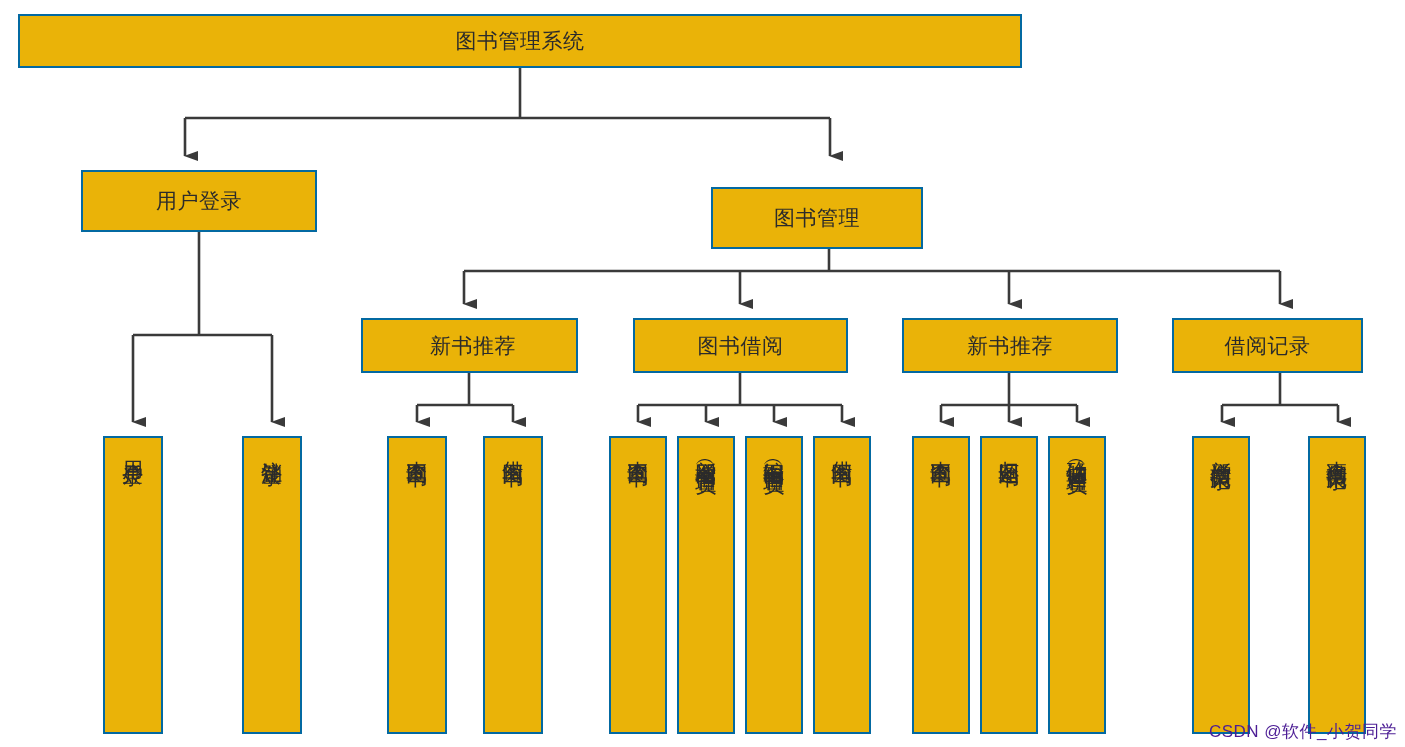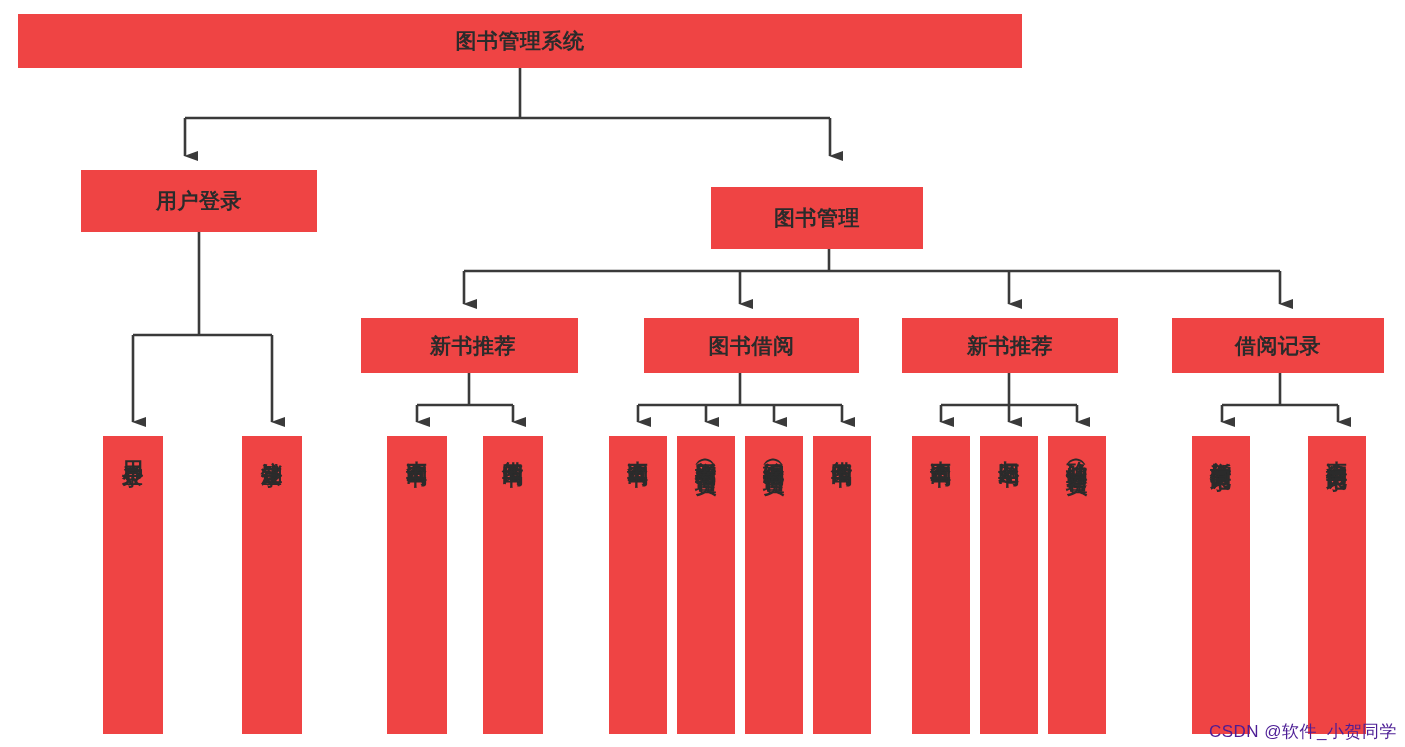--- a/index.html
+++ b/index.html
@@ -9,27 +9,26 @@
     background:#ffffff;
     font-family:"Liberation Sans","DejaVu Sans",sans-serif;
     overflow:hidden;
   }
   #canvas{position:relative;width:1405px;height:747px;}
   svg#wires{position:absolute;left:0;top:0;width:1405px;height:747px;}
 
   .node{
     position:absolute;
     box-sizing:border-box;
-    background:#ef4444;
-    border:2px solid #ef4444;
+    background:#eab308;
+    border:2px solid #0369a1;
     display:flex;
     align-items:center;
     justify-content:center;
     color:#2b2b2b;
-    font-weight:bold;
   }
   .node .label{
     display:block;
     text-align:center;
     white-space:nowrap;
     letter-spacing:0.5px;
   }
   .h-node .label{
     font-size:21px;
     line-height:1.1;
@@ -121,27 +120,27 @@
   <div class="node h-node" style="left:81px;top:170px;width:236px;height:62px;">
     <span class="label">用户登录</span>
   </div>
   <div class="node h-node" style="left:711px;top:187px;width:212px;height:62px;">
     <span class="label">图书管理</span>
   </div>
 
   <div class="node h-node" style="left:361px;top:318px;width:217px;height:55px;padding-left:7px;">
     <span class="label">新书推荐</span>
   </div>
-  <div class="node h-node" style="left:633px;top:318px;width:215px;height:55px;margin-left:11px;">
+  <div class="node h-node" style="left:633px;top:318px;width:215px;height:55px;">
     <span class="label">图书借阅</span>
   </div>
   <div class="node h-node" style="left:902px;top:318px;width:216px;height:55px;">
     <span class="label">新书推荐</span>
   </div>
-  <div class="node h-node" style="left:1172px;top:318px;width:212px;height:55px;">
+  <div class="node h-node" style="left:1172px;top:318px;width:191px;height:55px;">
     <span class="label">借阅记录</span>
   </div>
 
   <div class="node v-node" style="left:103px;top:436px;width:60px;height:298px;">
     <span class="label">用户登录</span>
   </div>
   <div class="node v-node" style="left:242px;top:436px;width:60px;height:298px;">
     <span class="label">注销登录</span>
   </div>
 

